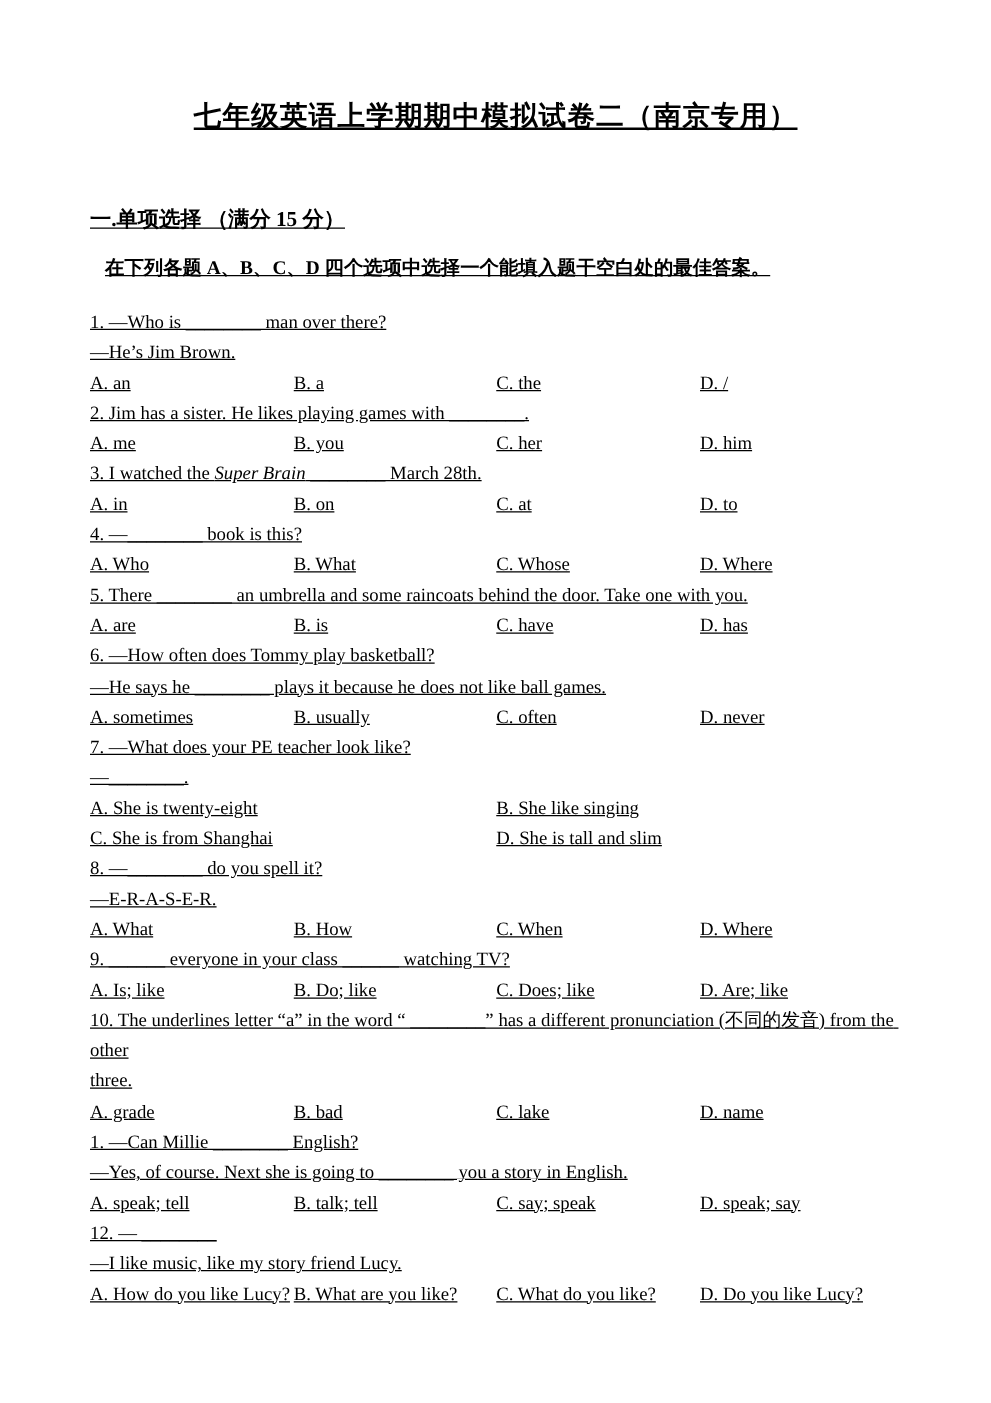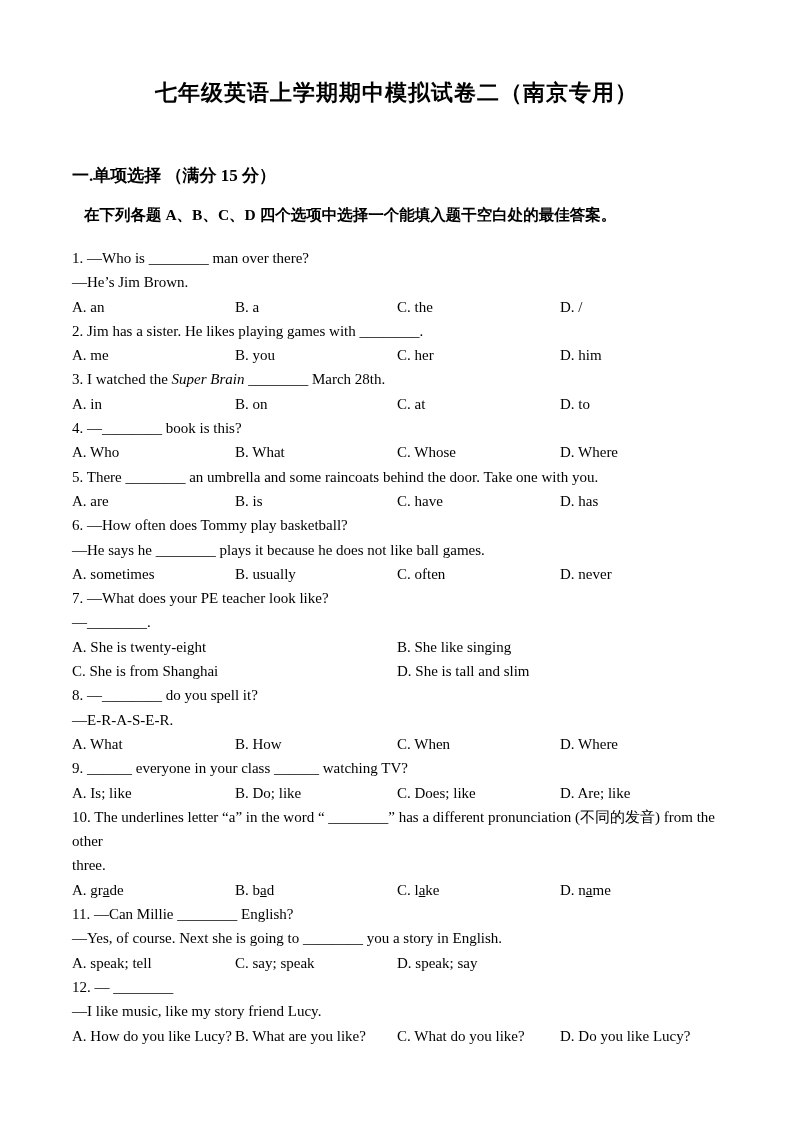--- a/index.html
+++ b/index.html
@@ -11,20 +11,21 @@
     position: relative;
     width: 793px;
     height: 1122px;
     box-sizing: border-box;
     background: #ffffff;
     color: #000000;
     font-family: "Liberation Serif", serif;
     font-size: 15px;
     padding: 64px 72px 20px 72px;
     overflow: hidden;
+    text-decoration: underline;
   }
   .doc-title {
     margin: 14px 0 0 0;
     font-size: 22px;
     font-weight: bold;
     text-align: center;
     line-height: 30px;
     letter-spacing: 1px;
   }
   .sec-heading {
@@ -171,24 +172,25 @@
       <p class="line">three.</p>
       <div class="opts opts4">
         <span class="opt"><span>A. gr</span><u>a</u><span>de</span></span>
         <span class="opt"><span>B. b</span><u>a</u><span>d</span></span>
         <span class="opt"><span>C. l</span><u>a</u><span>ke</span></span>
         <span class="opt"><span>D. n</span><u>a</u><span>me</span></span>
       </div>
     </section>
 
     <section>
-      <p class="line">11. —Can Millie ________ English?</p>
+      <p class="line">1. —Can Millie ________ English?</p>
       <p class="line">—Yes, of course. Next she is going to ________ you a story in English.</p>
       <div class="opts opts4">
         <span class="opt">A. speak; tell</span>
+        <span class="opt">B. talk; tell</span>
         <span class="opt">C. say; speak</span>
         <span class="opt">D. speak; say</span>
       </div>
     </section>
 
     <section>
       <p class="line">12. — ________</p>
       <p class="line">—I like music, like my story friend Lucy.</p>
       <div class="opts opts4">
         <span class="opt">A. How do you like Lucy?</span>

